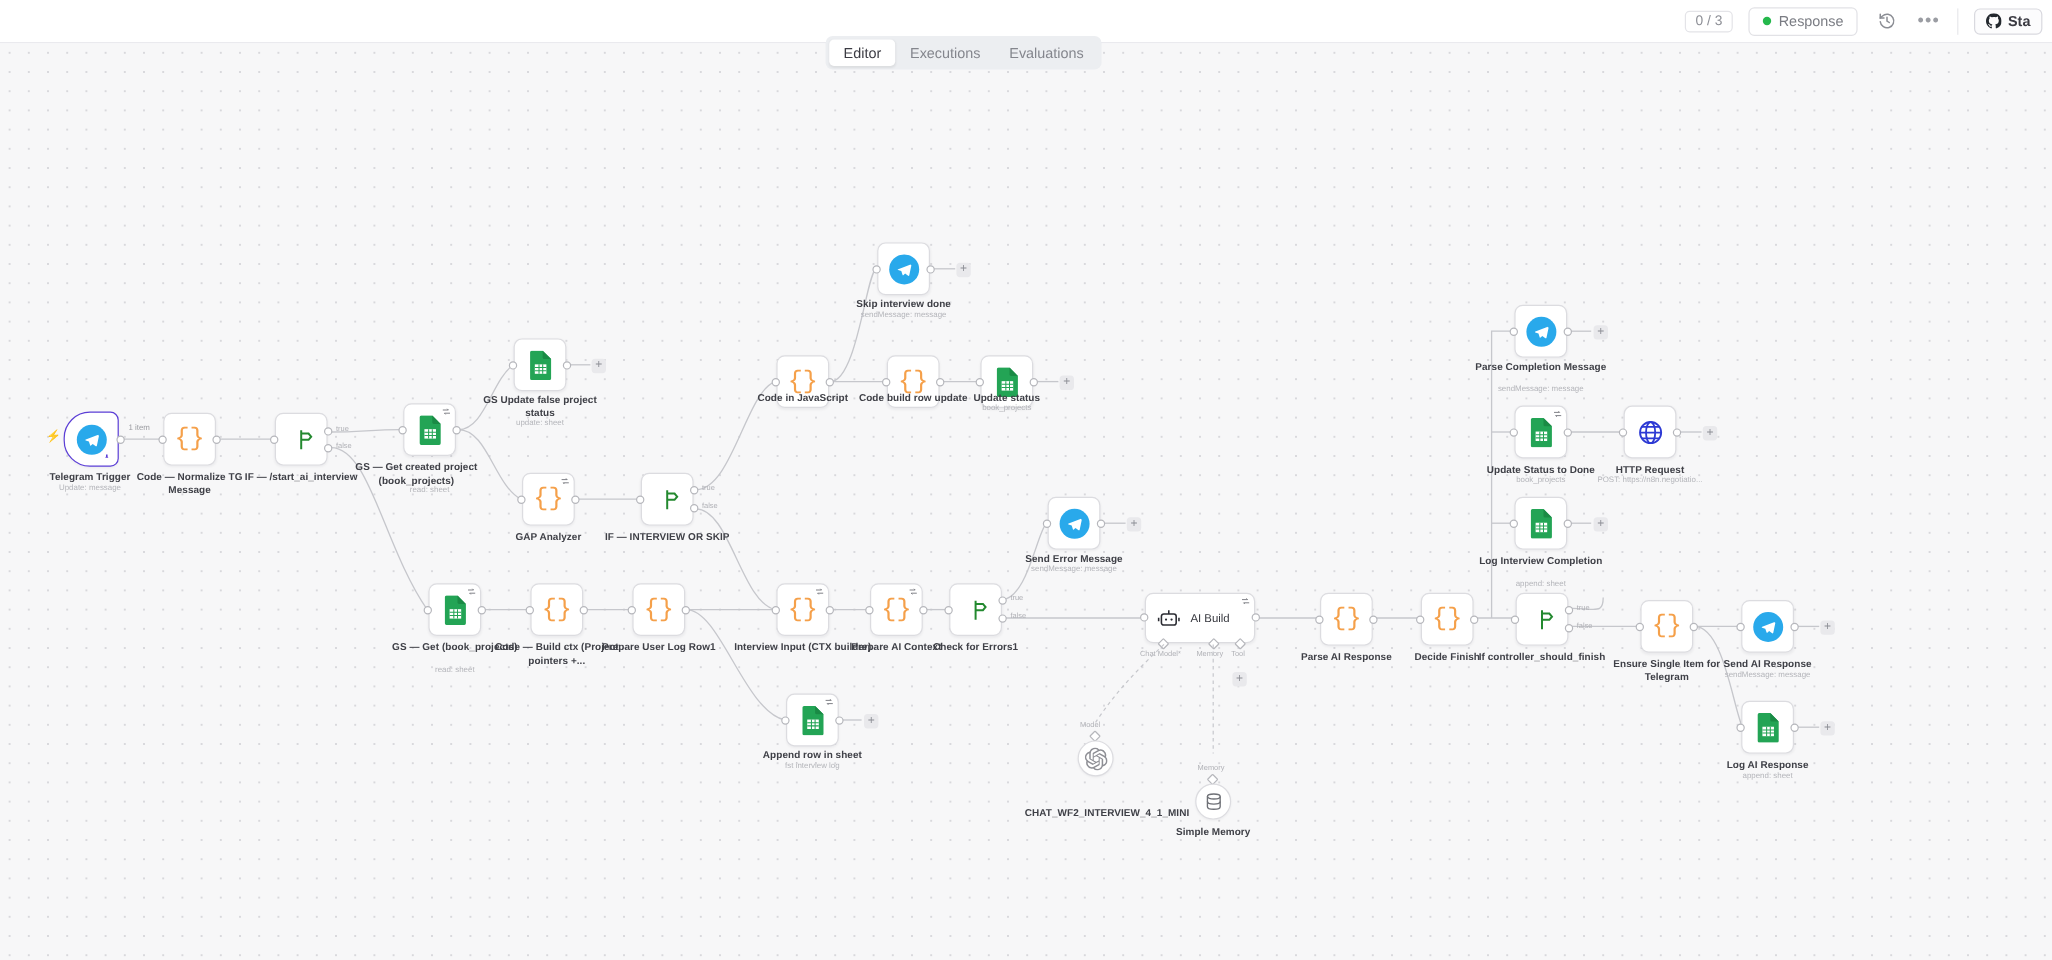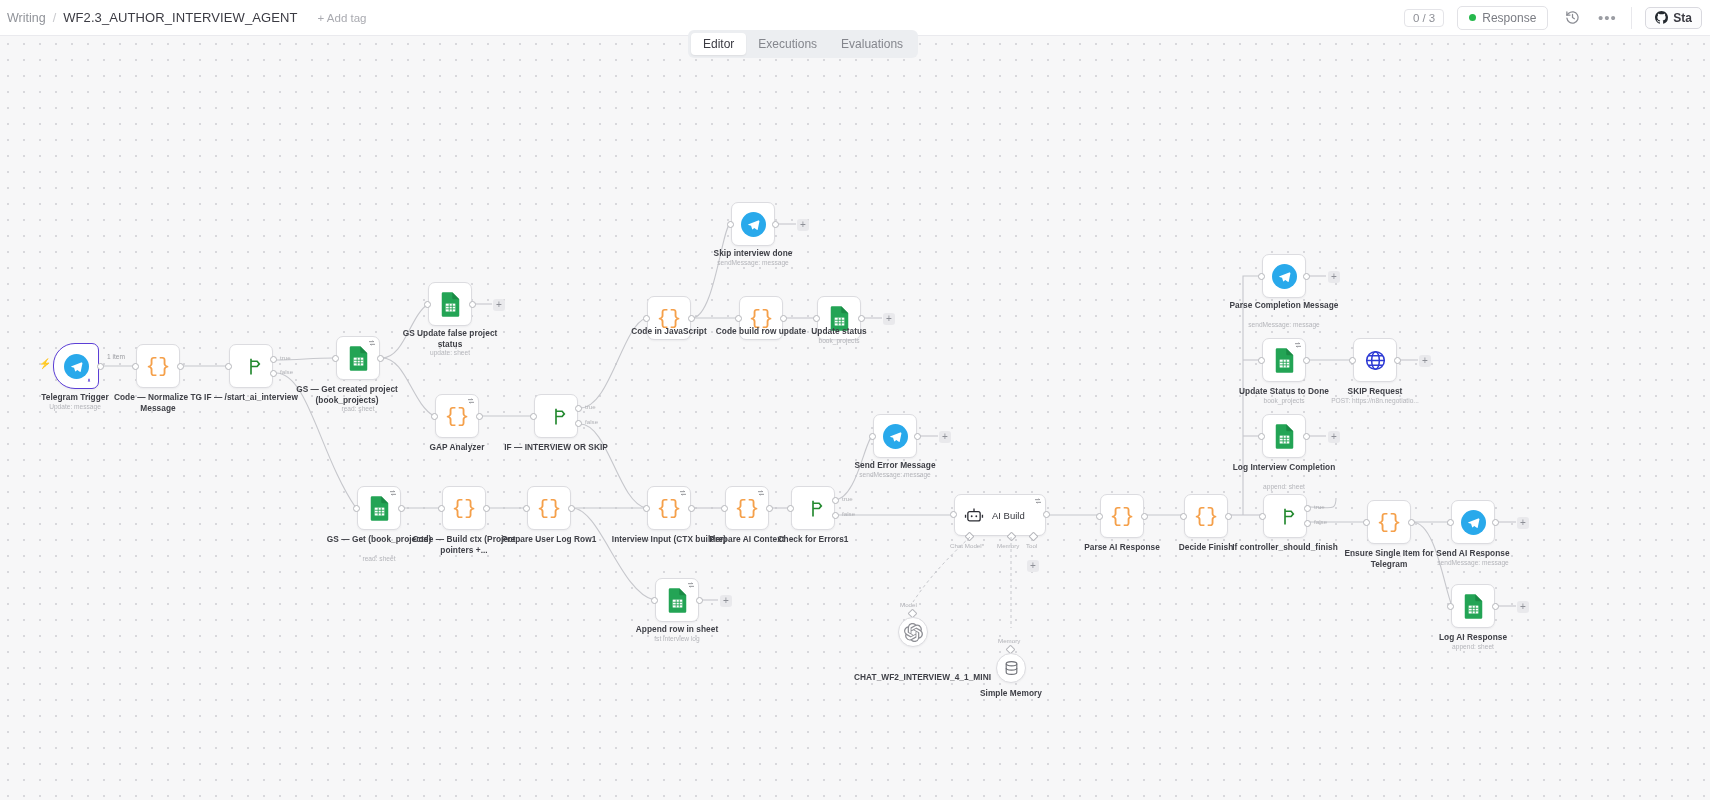--- a/index.html
+++ b/index.html
@@ -130,26 +130,20 @@
   .ifarrow { width: 22px; height: 21px; }
   .globe { width: 23px; height: 23px; }
   .robot { width: 20px; height: 17px; }
   .oai { width: 19px; height: 19px; }
   .mem { width: 17px; height: 18px; }
 </style>
 </head>
 <body>
 
 <div id="header">
-  <div class="bc">
-    <span class="bc-parent">Writing</span>
-    <span class="bc-sep">/</span>
-    <span class="bc-title">WF2.3_AUTHOR_INTERVIEW_AGENT</span>
-    <span class="add-tag">+ Add tag</span>
-  </div>
 
   <div class="hdr-right">
     <span class="counter">0 / 3</span>
     <div class="pub-pill">
       <span class="pub-dot"></span>
       <span>Response</span>
     </div>
     <div class="icon-btn">
       <svg viewBox="0 0 24 24" width="15" height="15" fill="none" stroke="currentColor" stroke-width="2" stroke-linecap="round">
         <path d="M3 3v5h5"></path>
@@ -576,21 +570,21 @@
   <div class="node" style="left:1353px; top:302px;">
     <svg class="globe" viewBox="0 0 24 24" fill="none" stroke="#2d3ad4" stroke-width="1.6">
       <circle cx="12" cy="12" r="9.2"></circle>
       <ellipse cx="12" cy="12" rx="4" ry="9.2"></ellipse>
       <path d="M2.8 12h18.4M4.2 7h15.6M4.2 17h15.6"></path>
     </svg>
   </div>
   <div class="port" style="left:1349px; top:321px;"></div>
   <div class="port" style="left:1394px; top:321px;"></div>
   <div class="plus" style="left:1419px; top:319px;">+</div>
-  <div class="node-label" style="left:1316px; top:350px;">SKIP Request</div>
+  <div class="node-label" style="left:1316px; top:350px;">HTTP Request</div>
   <div class="node-sub" style="left:1316px; top:361px;">POST: https://n8n.negotiatio...</div>
 
   <div class="node" style="left:1262px; top:378px;">
     <svg class="gsheet" viewBox="0 0 24 28">
       <path d="M14 0H3.5A1.5 1.5 0 0 0 2 1.5v25A1.5 1.5 0 0 0 3.5 28h17a1.5 1.5 0 0 0 1.5-1.5V8l-8-8z" fill="#23a455"></path>
       <path d="M14 0v6.5A1.5 1.5 0 0 0 15.5 8H22L14 0z" fill="#1a8a45"></path>
       <rect x="6.5" y="13" width="11" height="9" fill="#fff"></rect>
       <path d="M6.5 16h11M6.5 19h11M10.5 13v9M14 13v9" stroke="#23a455" stroke-width="1"></path>
     </svg>
   </div>

